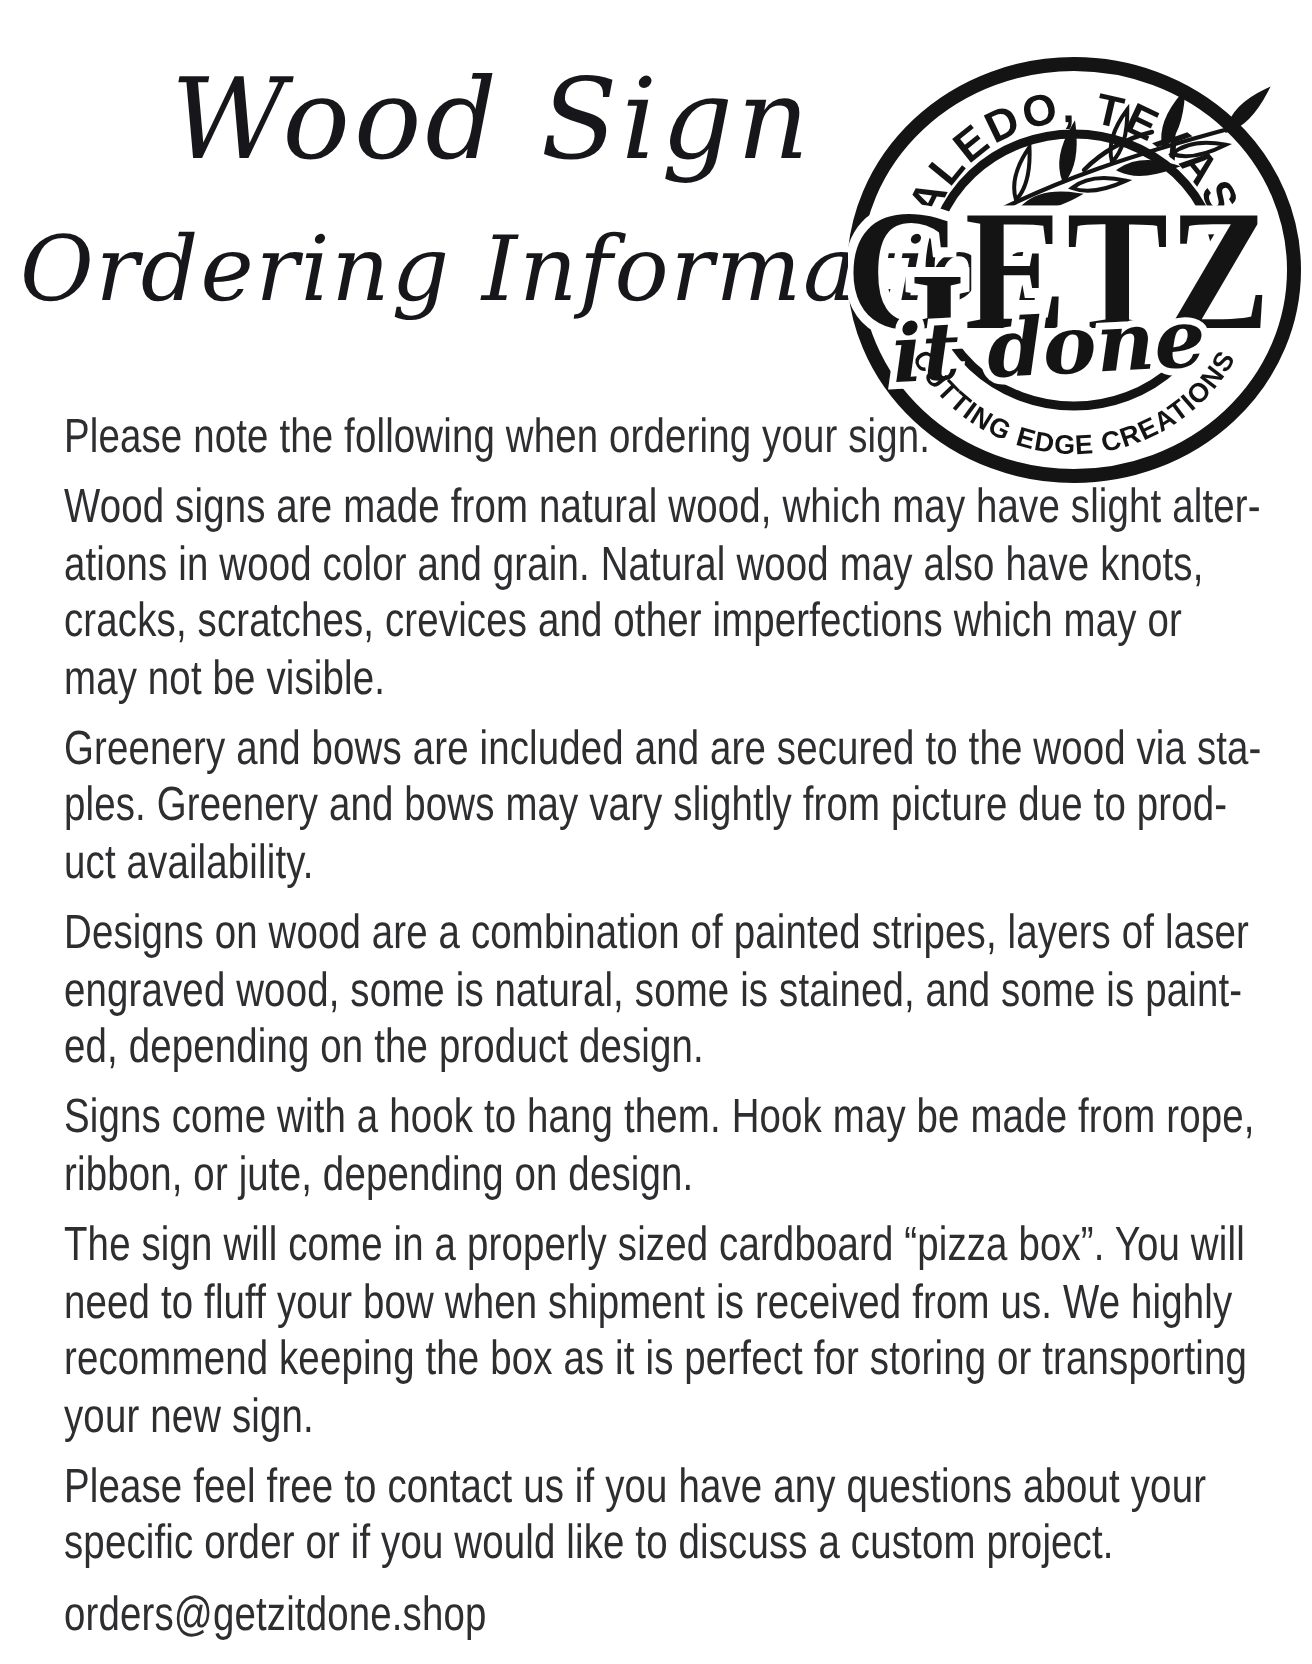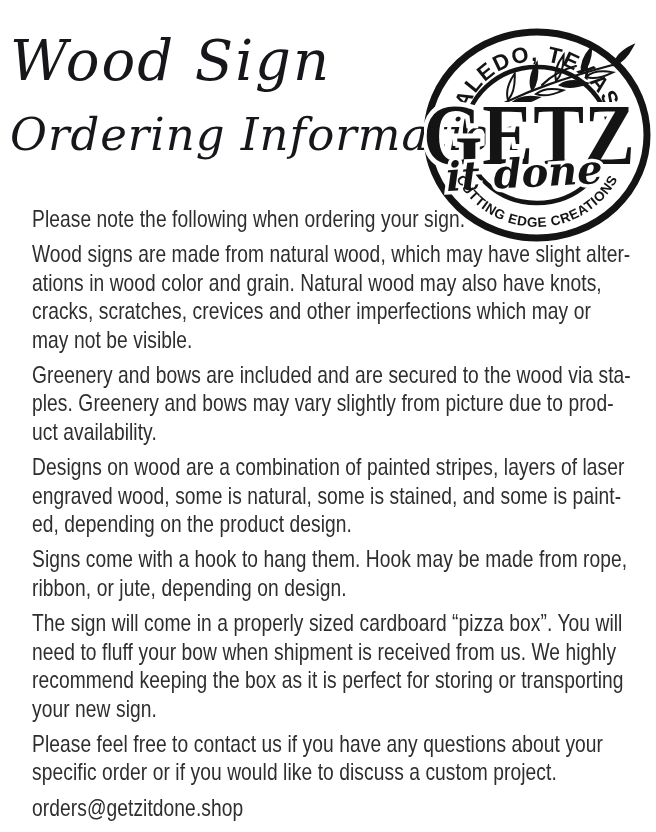--- a/index.html
+++ b/index.html
@@ -11,21 +11,21 @@
     overflow: hidden;
     font-family: "Liberation Sans", sans-serif;
   }
 
   
   .title {
     position: absolute;
     top: 20px;
     left: 10px;
     width: 472px;
-    text-align: left;
+    text-align: center;
     color: #17171b;
     font-family: "DejaVu Serif", serif;
     font-style: italic;
     z-index: 1;
   }
   .title .l1 {
     font-size: 56px;
     line-height: 82px;
     letter-spacing: 2px;
   }

